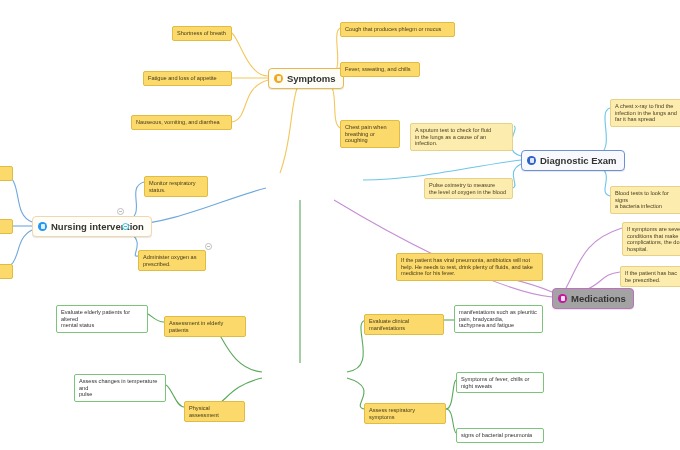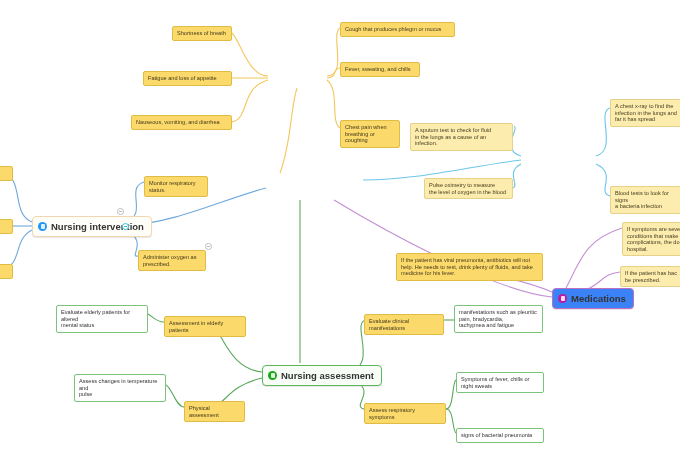--- a/index.html
+++ b/index.html
@@ -68,21 +68,21 @@
     position: absolute;
     left: 2.5px; top: 2px;
     width: 4px; height: 5px;
     border-radius: 1px;
     background: rgba(255,255,255,0.85);
   }
   .topic.sym  { border-color: #e8b84b; background: #fdfcf7; }
   .topic.diag { border-color: #6d8fd6; background: #f7f9fd; }
   .topic.nint { border-color: #f0d7b0; background: #fffdf8; }
   .topic.nass { border-color: #5cb85c; background: #f8fdf8; }
-  .topic.meds { border-color: #c06ec0; background: #3b82f6; }
+  .topic.meds { border-color: #c06ec0; background: #a3a3a3; }
 
   .topic.sym  .badge { background: #f0a91e; }
   .topic.diag .badge { background: #2f62c9; }
   .topic.nint .badge { background: #2196f3; }
   .topic.nass .badge { background: #1aa81a; }
   .topic.meds .badge { background: #c0179e; }
 
   
   .leaf-y {
     background: #fbd96b;
@@ -185,34 +185,42 @@
 
       <path d="M334,200 C400,240 500,292 552,297" stroke="#c58fd4"></path>
 
       <path d="M552,292 C520,278 460,268 446,266" stroke="#c58fd4"></path>
       <path d="M566,288 C580,262 584,240 622,228" stroke="#c58fd4"></path>
       <path d="M580,292 C602,286 600,274 620,272" stroke="#c58fd4"></path>
     </g>
   </svg>
 
 
+  <div class="node topic sym" style="left:268px; top:68px;">
+    <span class="badge"></span>
+    <span>Symptoms</span>
+  </div>
 
   <div class="node leaf-y" style="left:172px; top:26px; width:60px;">Shortness of breath</div>
 
   <div class="node leaf-y" style="left:143px; top:71px; width:89px;">Fatigue and loss of appetite</div>
 
   <div class="node leaf-y" style="left:131px; top:115px; width:101px;">Nauseous, vomiting, and diarrhea</div>
 
   <div class="node leaf-y" style="left:340px; top:22px; width:115px;">Cough that produces phlegm or mucus</div>
 
   <div class="node leaf-y" style="left:340px; top:62px; width:80px;">Fever, sweating, and chills</div>
 
   <div class="node leaf-y" style="left:340px; top:120px; width:60px;">Chest pain when
 breathing or coughing</div>
 
+  <div class="node topic diag" style="left:521px; top:150px;">
+    <span class="badge"></span>
+    <span>Diagnostic Exam</span>
+  </div>
 
   <div class="node leaf-p" style="left:410px; top:123px; width:103px;">A sputum test to check for fluid
 in the lungs as a cause of an infection.</div>
 
   <div class="node leaf-p" style="left:424px; top:178px; width:89px;">Pulse oximetry to measure
 the level of oxygen in the blood</div>
 
   <div class="node leaf-p" style="left:610px; top:99px; width:76px;">A chest x-ray to find the
 infection in the lungs and
 far it has spread</div>
@@ -234,24 +242,20 @@
   <div class="node leaf-y" style="left:-24px; top:166px; width:37px;">ribed.</div>
 
   <div class="node leaf-y" style="left:-24px; top:219px; width:37px;">e CPT</div>
 
   <div class="node leaf-y" style="left:-24px; top:264px; width:37px;">etry.</div>
 
   <div class="handle" style="left:117px; top:208px;"></div>
   <div class="handle cyan" style="left:122px; top:223px;"></div>
   <div class="handle" style="left:205px; top:243px;"></div>
 
-  <div class="node topic nass" style="left:262px; top:365px;">
-    <span class="badge"></span>
-    <span>Nursing assessment</span>
-  </div>
 
   <div class="node leaf-y" style="left:164px; top:316px; width:82px;">Assessment in elderly patients</div>
 
   <div class="node leaf-g" style="left:56px; top:305px; width:92px;">Evaluate elderly patients for altered
 mental status</div>
 
   <div class="node leaf-y" style="left:184px; top:401px; width:61px;">Physical assessment</div>
 
   <div class="node leaf-g" style="left:74px; top:374px; width:92px;">Assess changes in temperature and
 pulse</div>

